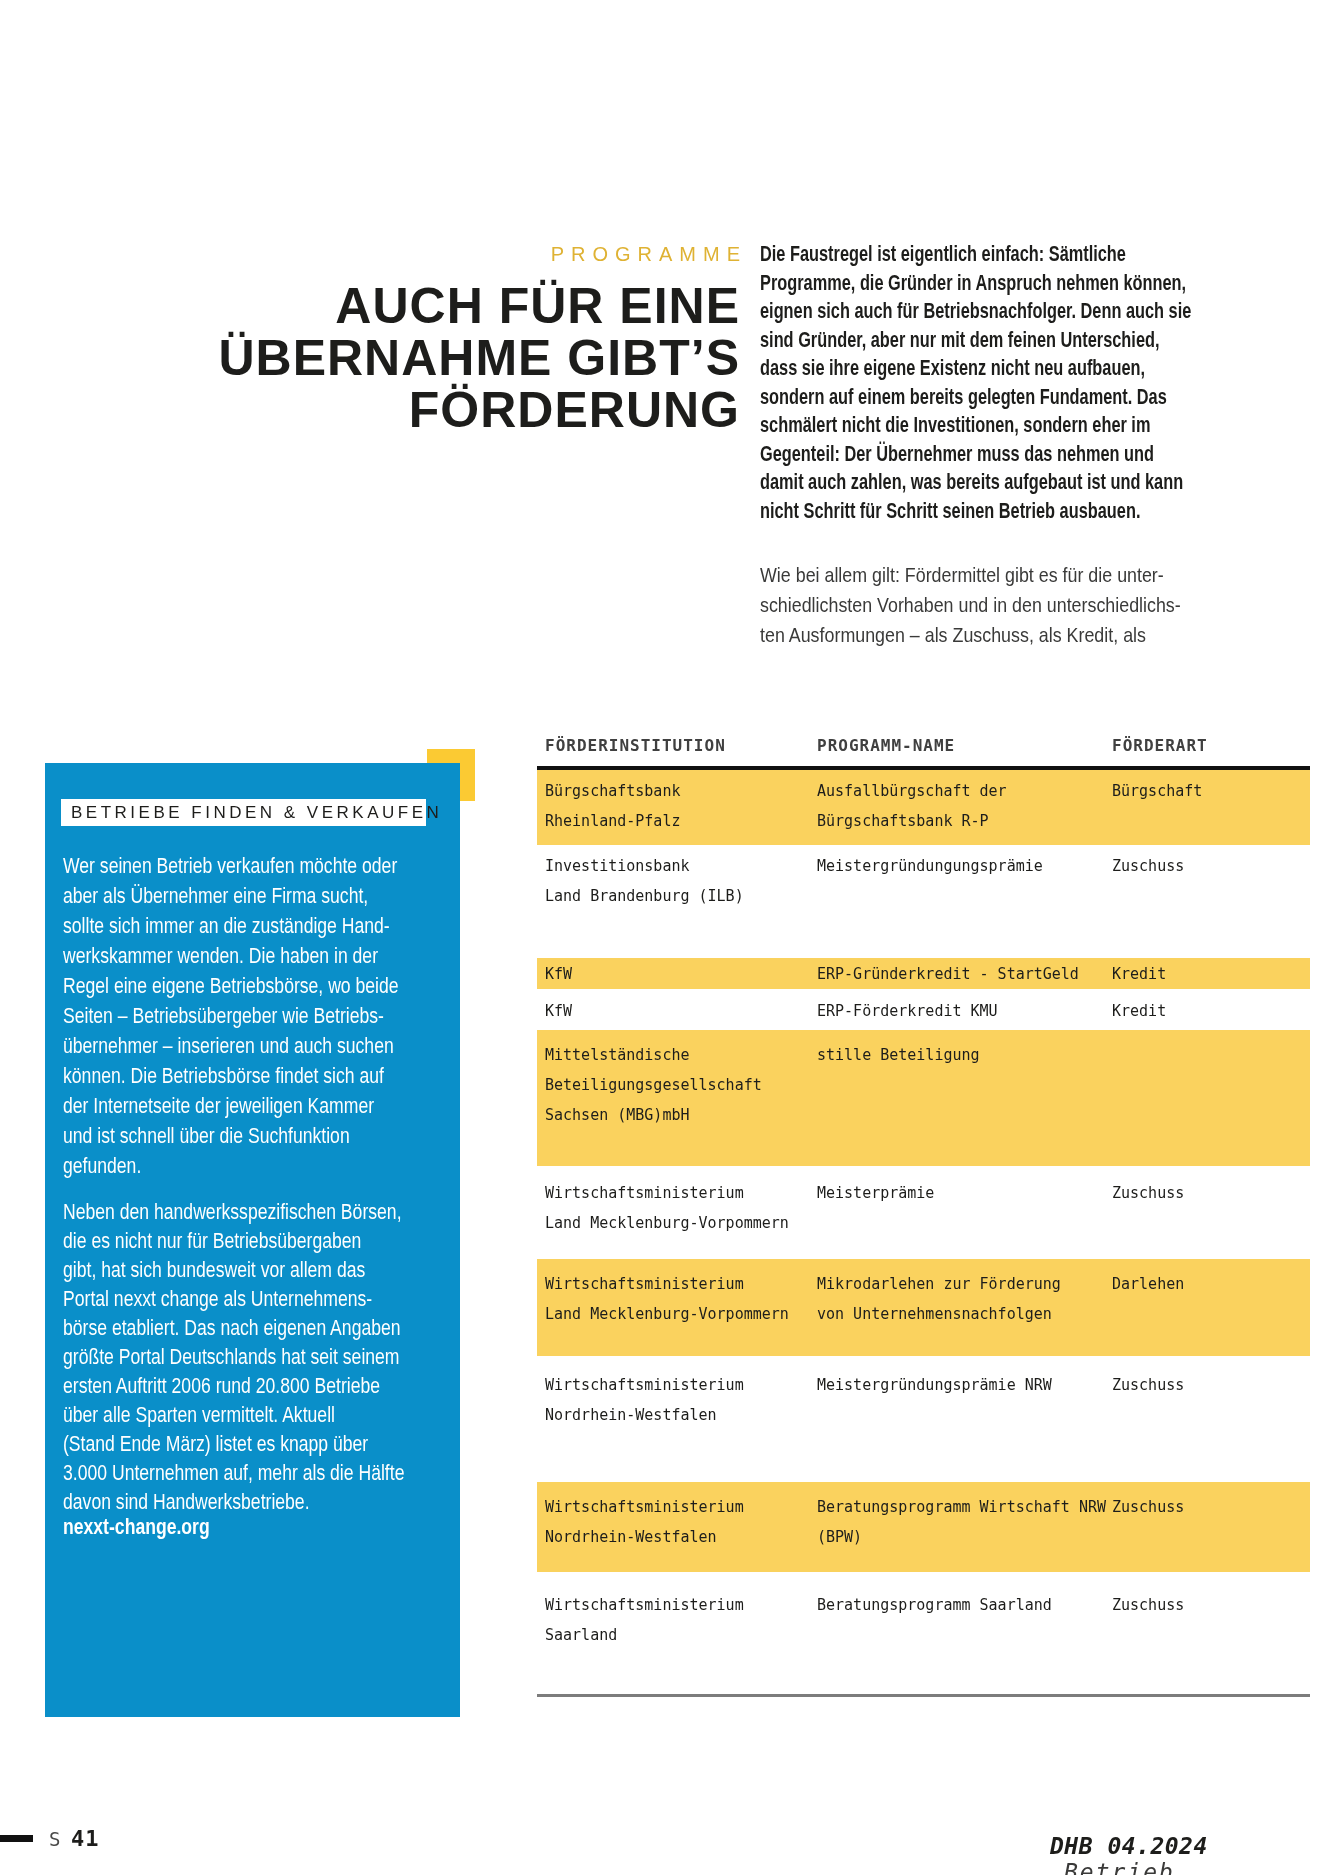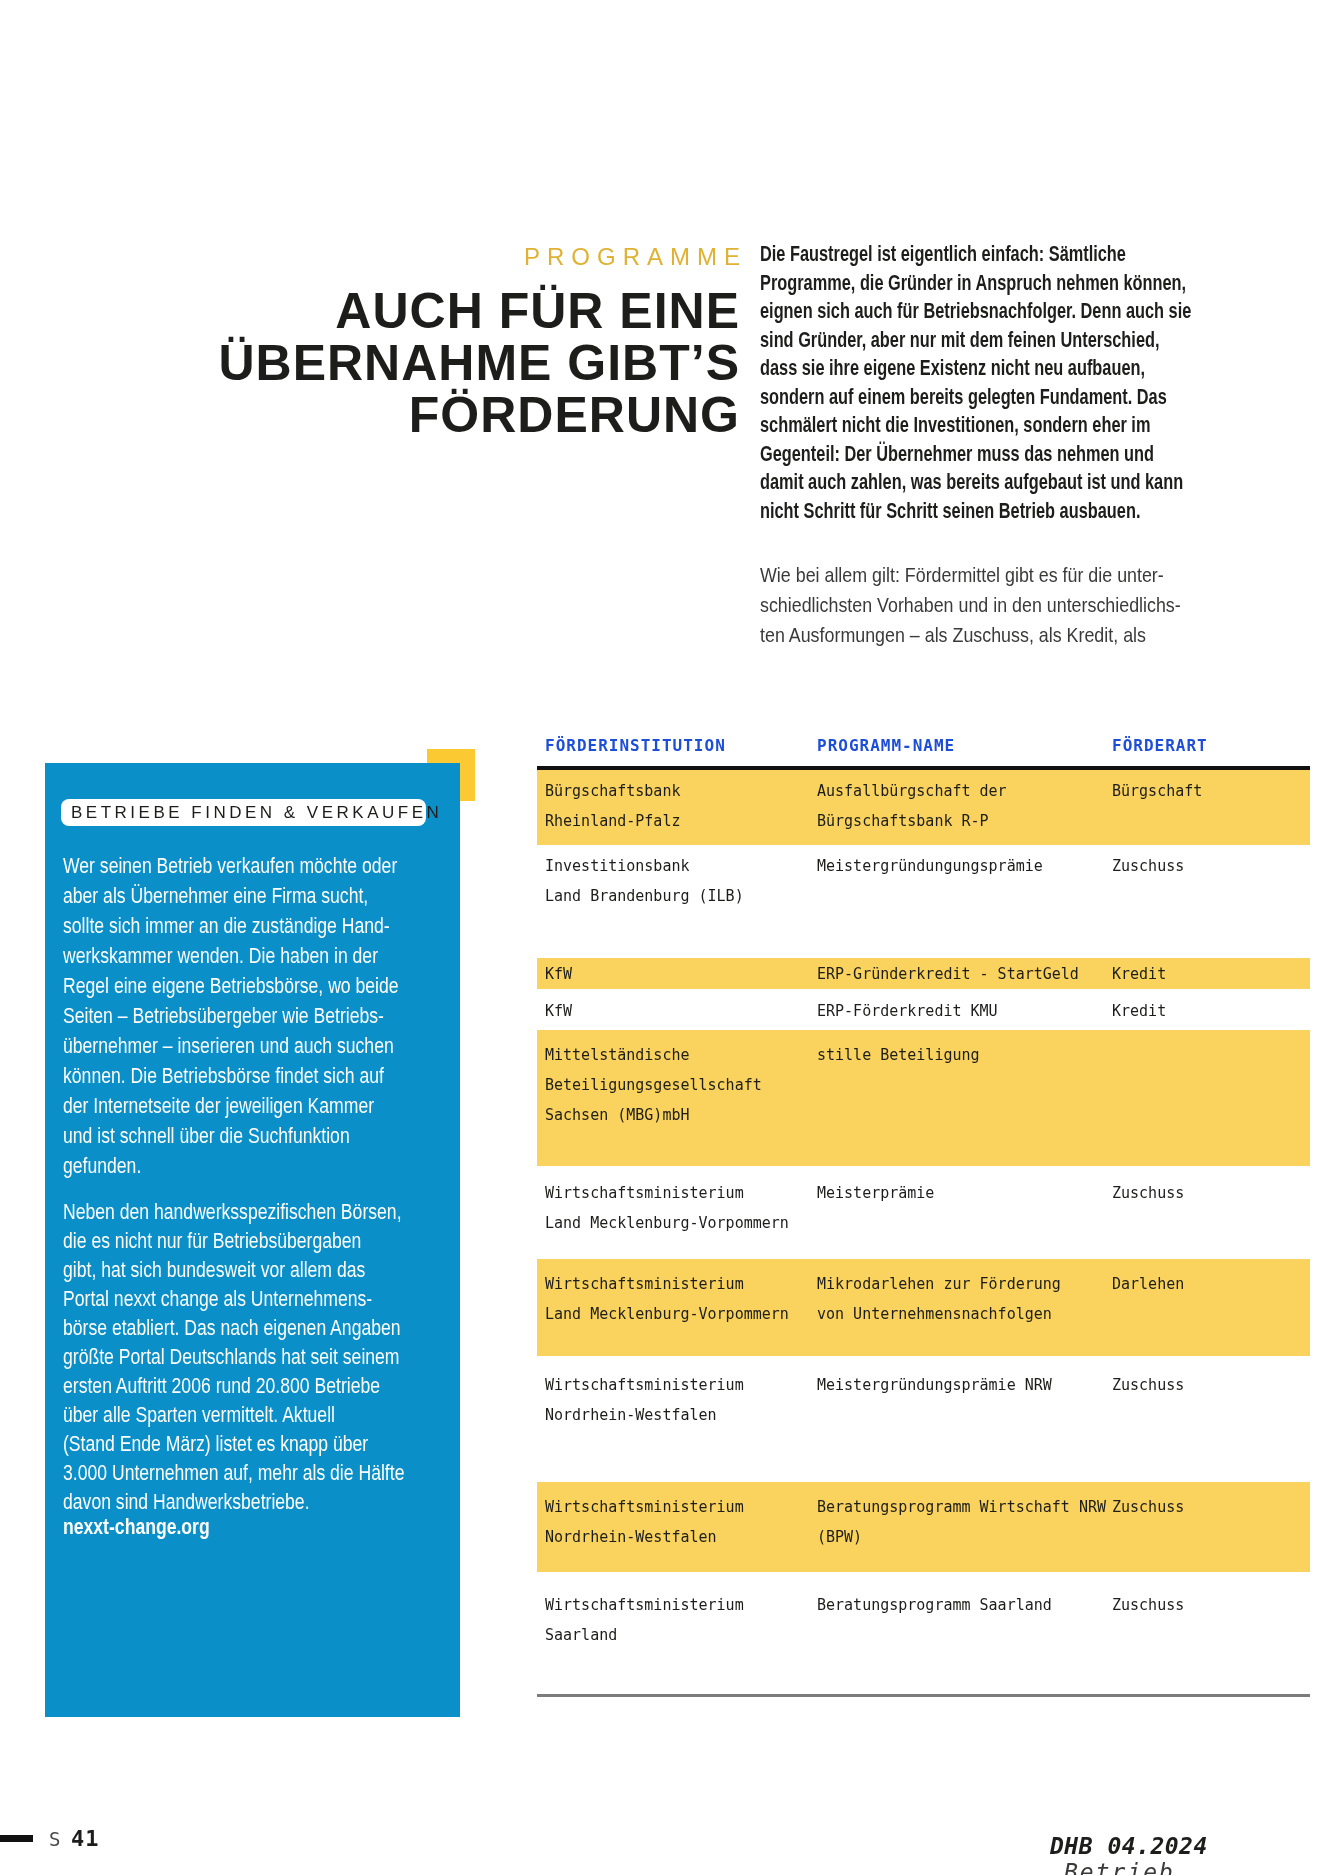--- a/index.html
+++ b/index.html
@@ -1,49 +1,49 @@
 <!DOCTYPE html>
 <html><head>
 <meta charset="utf-8">
 <style>
   html,body{margin:0;padding:0;background:#ffffff;}
   .page{position:relative;width:1326px;height:1875px;background:#ffffff;overflow:hidden;
         font-family:"Liberation Sans",sans-serif;color:#1d1d1b;}
 
   
   .head-block{position:absolute;top:243px;right:586px;text-align:right;}
-  .kicker{display:block;font-size:24px;font-weight:400;letter-spacing:7px;margin-right:-7px;
+  .kicker{display:block;font-size:20px;font-weight:400;letter-spacing:7px;margin-right:-7px;
           color:#dfb233;white-space:pre;}
   .headline{margin-top:14px;font-size:50px;line-height:52px;font-weight:600;letter-spacing:1px;
             color:#1d1d1b;white-space:pre-line;}
 
   
   .intro-col{position:absolute;left:760px;top:240px;width:660px;}
   .intro-bold{font-size:21.5px;line-height:28.5px;font-weight:700;white-space:pre-line;
               transform:scaleX(0.76);transform-origin:left top;width:660px;}
   .intro-reg{position:absolute;left:0;top:320px;font-size:21px;line-height:30px;font-weight:400;
              color:#3a3a39;white-space:pre-line;transform:scaleX(0.85);transform-origin:left top;width:620px;}
 
   
   .accent-square{position:absolute;left:427px;top:749px;width:48px;height:52px;background:#fbca33;z-index:0;}
   .infobox{position:absolute;left:45px;top:763px;width:415px;height:954px;background:#0a8fc9;z-index:1;}
   .infobox-title{position:absolute;left:16px;top:36px;width:355px;height:27px;background:#ffffff;
                  color:#1d1d1b;font-size:17px;line-height:27px;letter-spacing:3.5px;padding-left:10px;
-                 white-space:pre;border-radius:8px;}
+                 white-space:pre;}
   .infobox-p{position:absolute;left:18px;color:#ffffff;font-size:22px;white-space:pre-line;
              transform:scaleX(0.8);transform-origin:left top;width:470px;}
   .infobox-p1{top:88px;line-height:30px;}
   .infobox-p2{top:434px;line-height:29px;}
   .infobox-link{position:absolute;left:18px;top:751px;color:#ffffff;font-size:22px;font-weight:700;
                 transform:scaleX(0.8);transform-origin:left top;white-space:pre;}
 
   
   .ftable{position:absolute;left:537px;top:736px;width:773px;
           font-family:"DejaVu Sans Mono",monospace;}
-  .ftable-head{display:flex;height:24px;color:#1d4ed8;font-size:16px;font-weight:700;letter-spacing:1px;}
+  .ftable-head{display:flex;height:24px;color:#404040;font-size:16px;font-weight:700;letter-spacing:1px;}
   .ftable-rule{height:4px;background:#111111;margin-top:6px;}
   .ftable-rule-bottom{height:3px;background:#7c7c7c;}
   .col1{width:280px;box-sizing:border-box;padding-left:8px;}
   .col2{width:295px;box-sizing:border-box;}
   .col3{flex:1;box-sizing:border-box;}
   .trow{display:flex;box-sizing:border-box;padding-top:6px;}
   .trow .cell{font-size:15px;line-height:30px;color:#1d1d1b;white-space:pre-line;}
   .trow.hl{background:#fad25e;}
   .r1{height:75px;}.r2{height:113px;}.r3{height:31px;padding-top:1px;}.r4{height:41px;padding-top:7px;}
   .r5{height:136px;padding-top:10px;}.r6{height:93px;padding-top:12px;}.r7{height:97px;padding-top:10px;}

